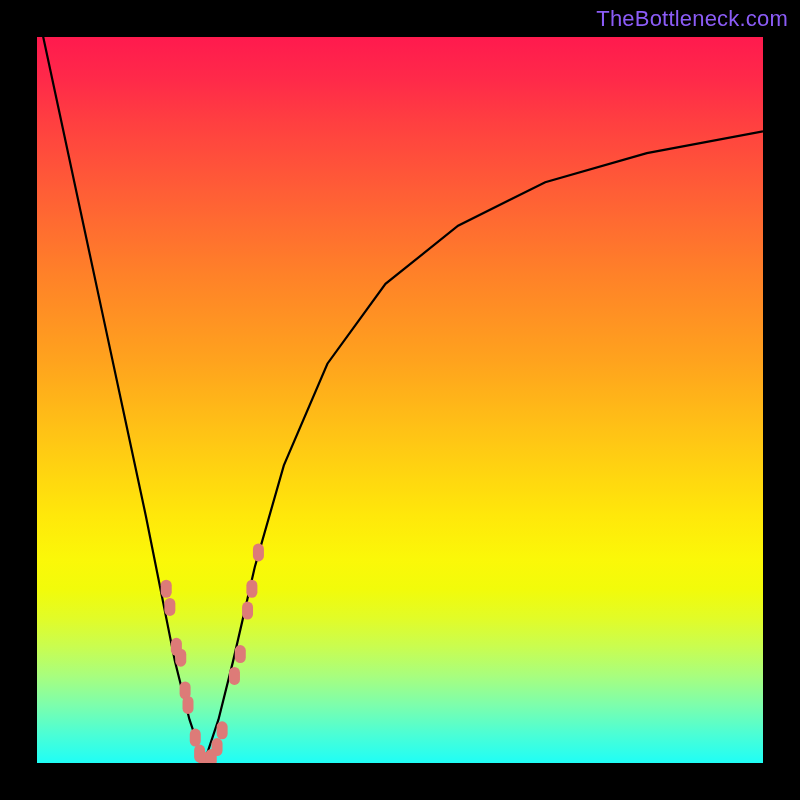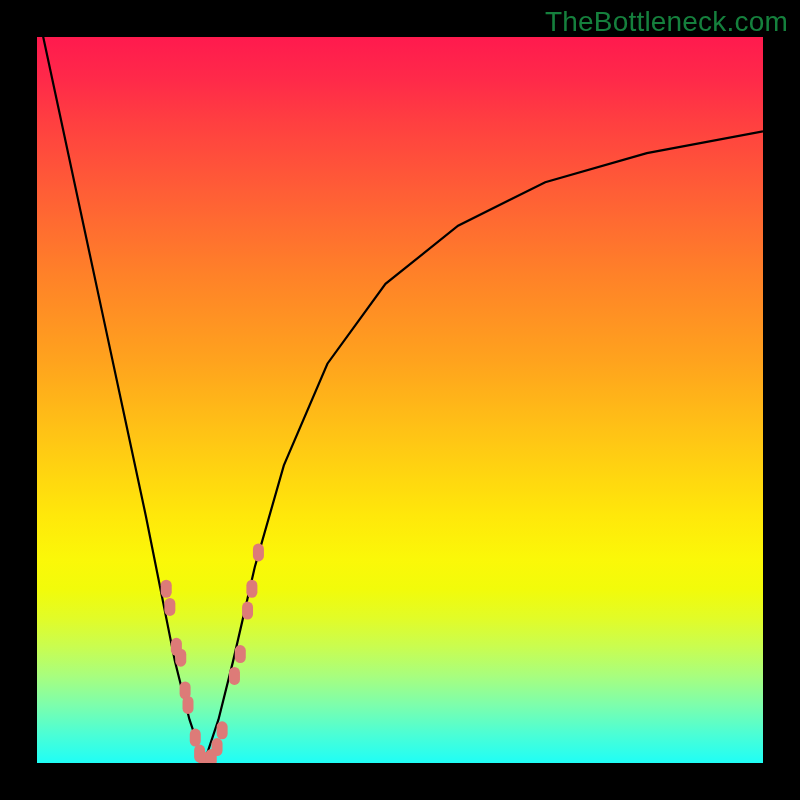--- a/index.html
+++ b/index.html
@@ -49,22 +49,22 @@
       #a8fe7e 88%,
       #7dfeac 92%,
       #4cfed5 96%,
       #1ffef6 100%
     );
   }
   .watermark {
     position: absolute;
     top: 6px;
     right: 12px;
-    color: #15803d;
-    font-size: 28px;
+    color: #8b5cf6;
+    font-size: 22px;
     font-weight: 500;
     letter-spacing: 0.2px;
     user-select: none;
   }
   svg.curve {
     position: absolute;
     left: 0;
     top: 0;
     width: 726px;
     height: 726px;

